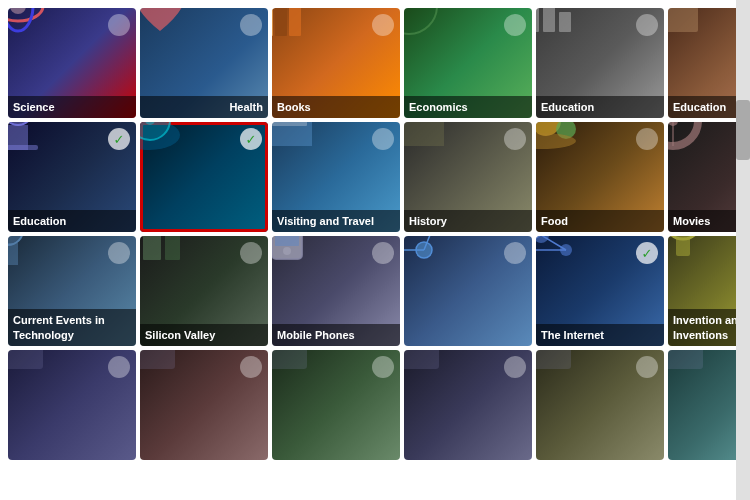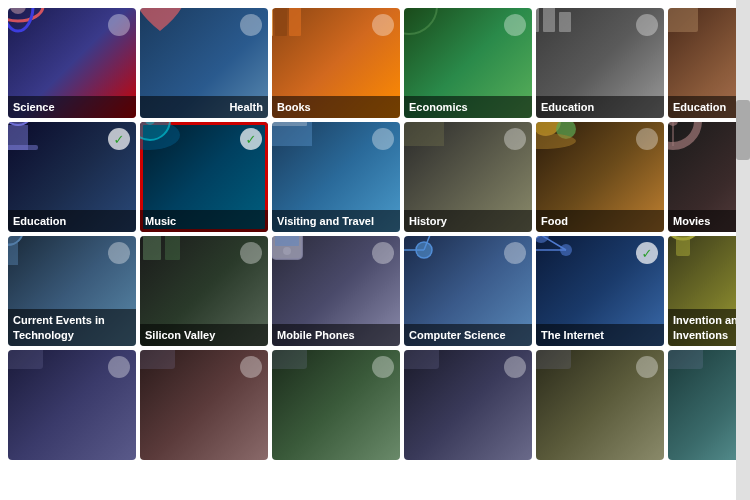--- a/index.html
+++ b/index.html
@@ -209,21 +209,20 @@
       <div class="card bg-music selected">
         <div style="width: 100%; height: 100%; position: absolute; top: 0px; left: 0px;">
           <svg width="70" height="70" viewBox="0 0 70 70" style="position:absolute;top:5px;left:10px;opacity:0.85">
       <ellipse cx="35" cy="50" rx="30" ry="15" fill="rgba(0,100,150,0.5)"></ellipse>
       <circle cx="35" cy="35" r="20" fill="rgba(0,180,200,0.3)" stroke="rgba(0,200,220,0.8)" stroke-width="2"></circle>
       <rect x="30" y="5" width="10" height="35" fill="rgba(0,200,220,0.6)" rx="5"></rect>
       <rect x="28" y="8" width="14" height="5" fill="rgba(255,255,255,0.5)" rx="2"></rect>
     </svg>
         </div>
         <div class="check-badge">✓</div>
-        <div class="card-label">Music</div>
       </div>
       <div class="card bg-visiting">
         <div style="width: 100%; height: 100%; position: absolute; top: 0px; left: 0px;">
           <svg width="80" height="60" viewBox="0 0 80 60" style="position:absolute;top:5px;left:5px;opacity:0.75">
       <rect x="5" y="30" width="70" height="25" fill="rgba(100,160,220,0.5)"></rect>
       <rect x="10" y="10" width="20" height="25" fill="rgba(150,180,200,0.7)" rx="1"></rect>
       <rect x="35" y="5" width="35" height="30" fill="rgba(180,200,220,0.6)" rx="1"></rect>
     </svg>
         </div>
         <div class="circle-overlay"></div>
@@ -305,21 +304,20 @@
       <circle cx="25" cy="45" r="8" fill="rgba(100,180,255,0.6)" stroke="#60aaff" stroke-width="1.5"></circle>
       <circle cx="55" cy="45" r="8" fill="rgba(100,180,255,0.6)" stroke="#60aaff" stroke-width="1.5"></circle>
       <line x1="15" y1="20" x2="40" y2="15" stroke="#60aaff" stroke-width="1.5"></line>
       <line x1="40" y1="15" x2="65" y2="20" stroke="#60aaff" stroke-width="1.5"></line>
       <line x1="15" y1="20" x2="25" y2="45" stroke="#60aaff" stroke-width="1.5"></line>
       <line x1="65" y1="20" x2="55" y2="45" stroke="#60aaff" stroke-width="1.5"></line>
       <line x1="25" y1="45" x2="55" y2="45" stroke="#60aaff" stroke-width="1.5"></line>
     </svg>
         </div>
         <div class="circle-overlay"></div>
-        <div class="card-label">Computer Science</div>
       </div>
       <div class="card bg-internet">
         <div style="width: 100%; height: 100%; position: absolute; top: 0px; left: 0px;">
           <svg width="80" height="60" viewBox="0 0 80 60" style="position:absolute;top:5px;left:5px;opacity:0.75">
       <circle cx="15" cy="15" r="6" fill="rgba(100,150,255,0.6)"></circle>
       <circle cx="65" cy="15" r="6" fill="rgba(100,150,255,0.6)"></circle>
       <circle cx="15" cy="45" r="6" fill="rgba(100,150,255,0.6)"></circle>
       <circle cx="65" cy="45" r="6" fill="rgba(100,150,255,0.6)"></circle>
       <circle cx="40" cy="30" r="8" fill="rgba(100,150,255,0.6)"></circle>
       <line x1="15" y1="15" x2="40" y2="30" stroke="#6699ff" stroke-width="1.5"></line>

